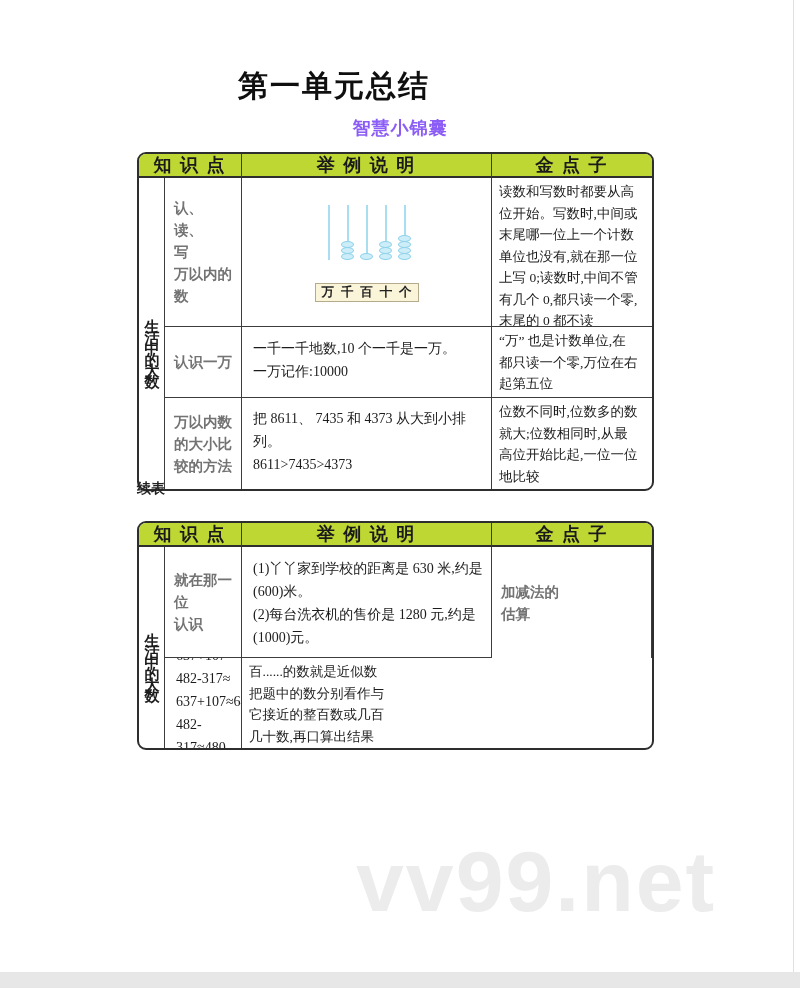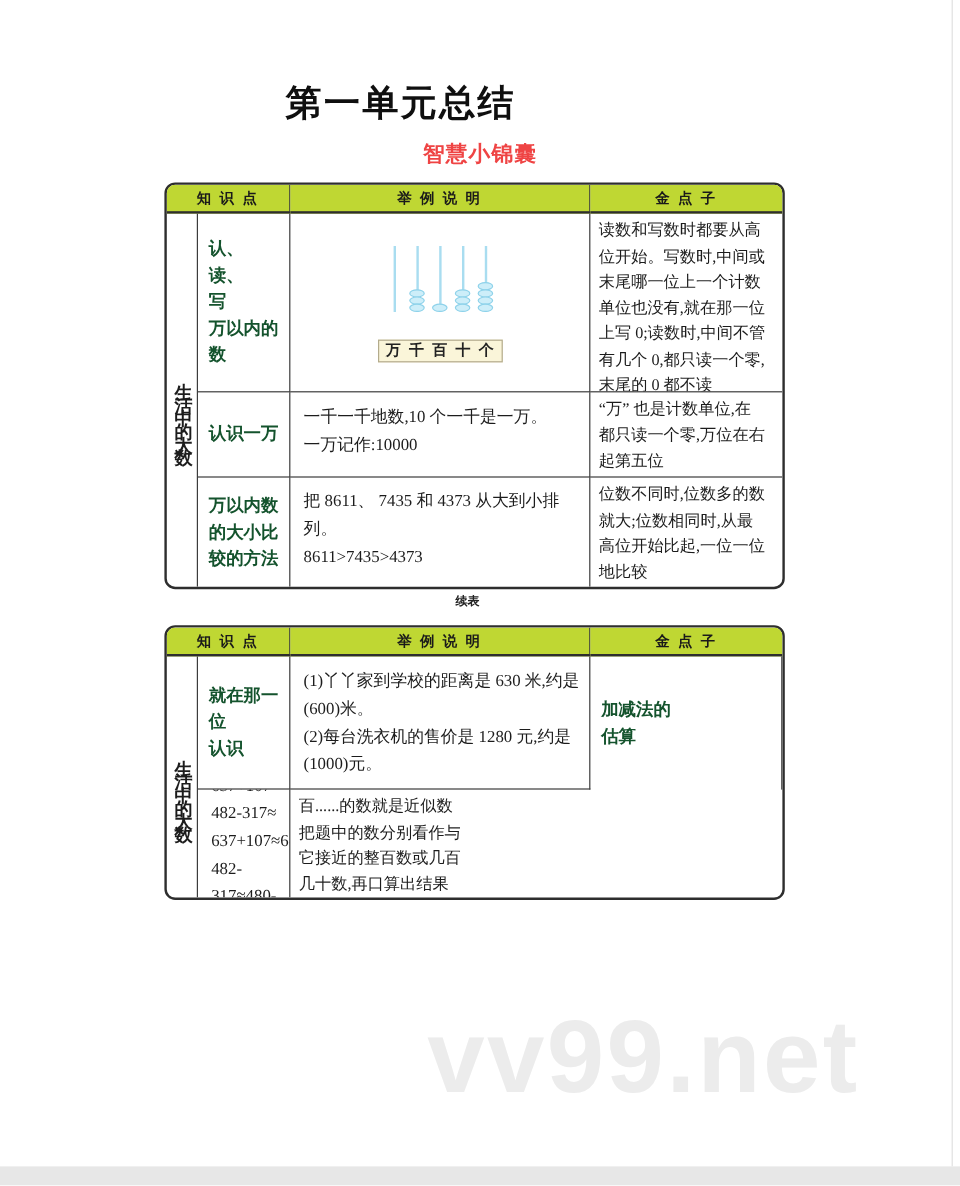--- a/index.html
+++ b/index.html
@@ -8,53 +8,53 @@
     font-family:"Liberation Serif","DejaVu Serif",serif;color:#1c1c1c;
   }
   .page-title{
     position:absolute;left:0;top:66px;width:668px;text-align:center;
     font-family:"Liberation Sans","DejaVu Sans",sans-serif;
     font-size:30px;font-weight:bold;color:#0f0f0f;letter-spacing:2px;margin:0;
   }
   .subtitle{
     position:absolute;left:0;top:116px;width:800px;text-align:center;
     font-family:"Liberation Sans","DejaVu Sans",sans-serif;
-    font-size:18px;font-weight:bold;color:#ef4444;letter-spacing:1px;
+    font-size:18px;font-weight:bold;color:#8b5cf6;letter-spacing:1px;
   }
   .cont-label{
-    position:absolute;top:494px;left:137px;width:513px;text-align:center;
-    font-size:10px;font-weight:bold;color:#222;padding-right:8px;box-sizing:border-box;
+    position:absolute;top:480px;left:137px;width:513px;text-align:left;
+    font-size:14px;font-weight:bold;color:#222;padding-right:8px;box-sizing:border-box;
   }
   
   .tbl{
     position:absolute;left:137px;width:513px;display:grid;
     grid-template-columns:26px 77px 250px 160px;
     border:2px solid #2e2e2e;border-radius:9px;overflow:hidden;background:#fff;
     box-sizing:content-box;
   }
   .tbl-1{top:152px;grid-template-rows:24px 149px 71px 91px;}
   .tbl-2{top:521px;grid-template-rows:24px 111px 90px;}
   .th{
     background:#bfd733;border-bottom:2px solid #2e2e2e;
     display:flex;align-items:center;justify-content:center;
-    font-size:12px;font-weight:bold;color:#1a1a1a;letter-spacing:2px;
+    font-size:18px;font-weight:bold;color:#1a1a1a;letter-spacing:2px;
   }
   .br{border-right:1px solid #3c3c3c;}
   .bb{border-bottom:1px solid #3c3c3c;}
   .hd1{grid-column:1 / 3;}
   .cat{
     grid-column:1;display:flex;align-items:center;justify-content:center;
     writing-mode:vertical-lr;text-orientation:upright;
     font-size:15px;font-weight:bold;letter-spacing:11px;padding-top:12px;
   }
   .cat-1{grid-row:2 / 5;}
   .cat-2{grid-row:2 / 4;}
   .cell{box-sizing:border-box;overflow:hidden;}
   .pt{
-    white-space:pre-line;font-size:14.5px;font-weight:bold;color:#14532d;
+    white-space:pre-line;font-size:14.5px;font-weight:bold;color:#737373;
     display:flex;flex-direction:column;justify-content:center;
     padding:4px 6px 4px 9px;line-height:22px;
   }
   .ex{white-space:pre-line;font-size:14px;line-height:23px;padding:10px 4px 4px 11px;color:#1c1c1c;}
   .ex-mid{display:flex;flex-direction:column;justify-content:center;padding-top:0;}
   .tip{white-space:pre-line;font-size:13.5px;line-height:21.5px;padding:3px 4px 2px 7px;color:#1c1c1c;}
   
   .ex-abacus{padding:4px 0 0 0;display:flex;flex-direction:column;align-items:center;font-size:14px;}
   .abacus{width:104px;}
   .rods{display:flex;justify-content:space-between;align-items:flex-end;height:55px;padding:0 7px;}

